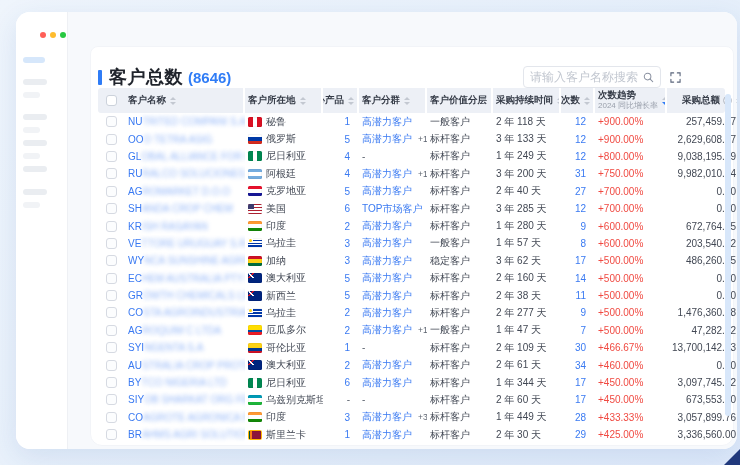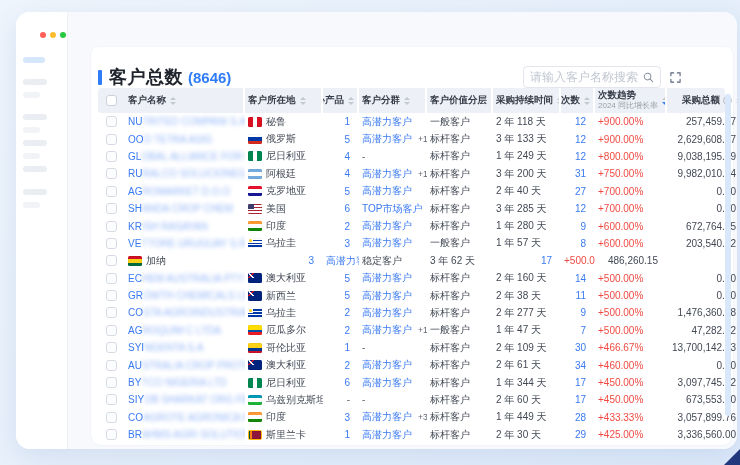--- a/index.html
+++ b/index.html
@@ -526,20 +526,24 @@
                 <span class="trend">+600.00%</span>
               </div>
               <div class="tcell right">
                 <span>203,540.12</span>
               </div>
             </div>
             <div class="grid trow">
               <div class="tcell center">
                 <span class="checkbox"></span>
               </div>
+              <div class="tcell name-cell">
+                <span>WY</span>
+                <span class="name-mask">NCA SUNSHINE AGRIC PROD</span>
+              </div>
               <div class="tcell">
                 <span class="flag f-ghana"></span>
                 <span>加纳</span>
               </div>
               <div class="tcell right">
                 <span class="link-blue">3</span>
               </div>
               <div class="tcell">
                 <span class="link-blue">高潜力客户</span>
               </div>

